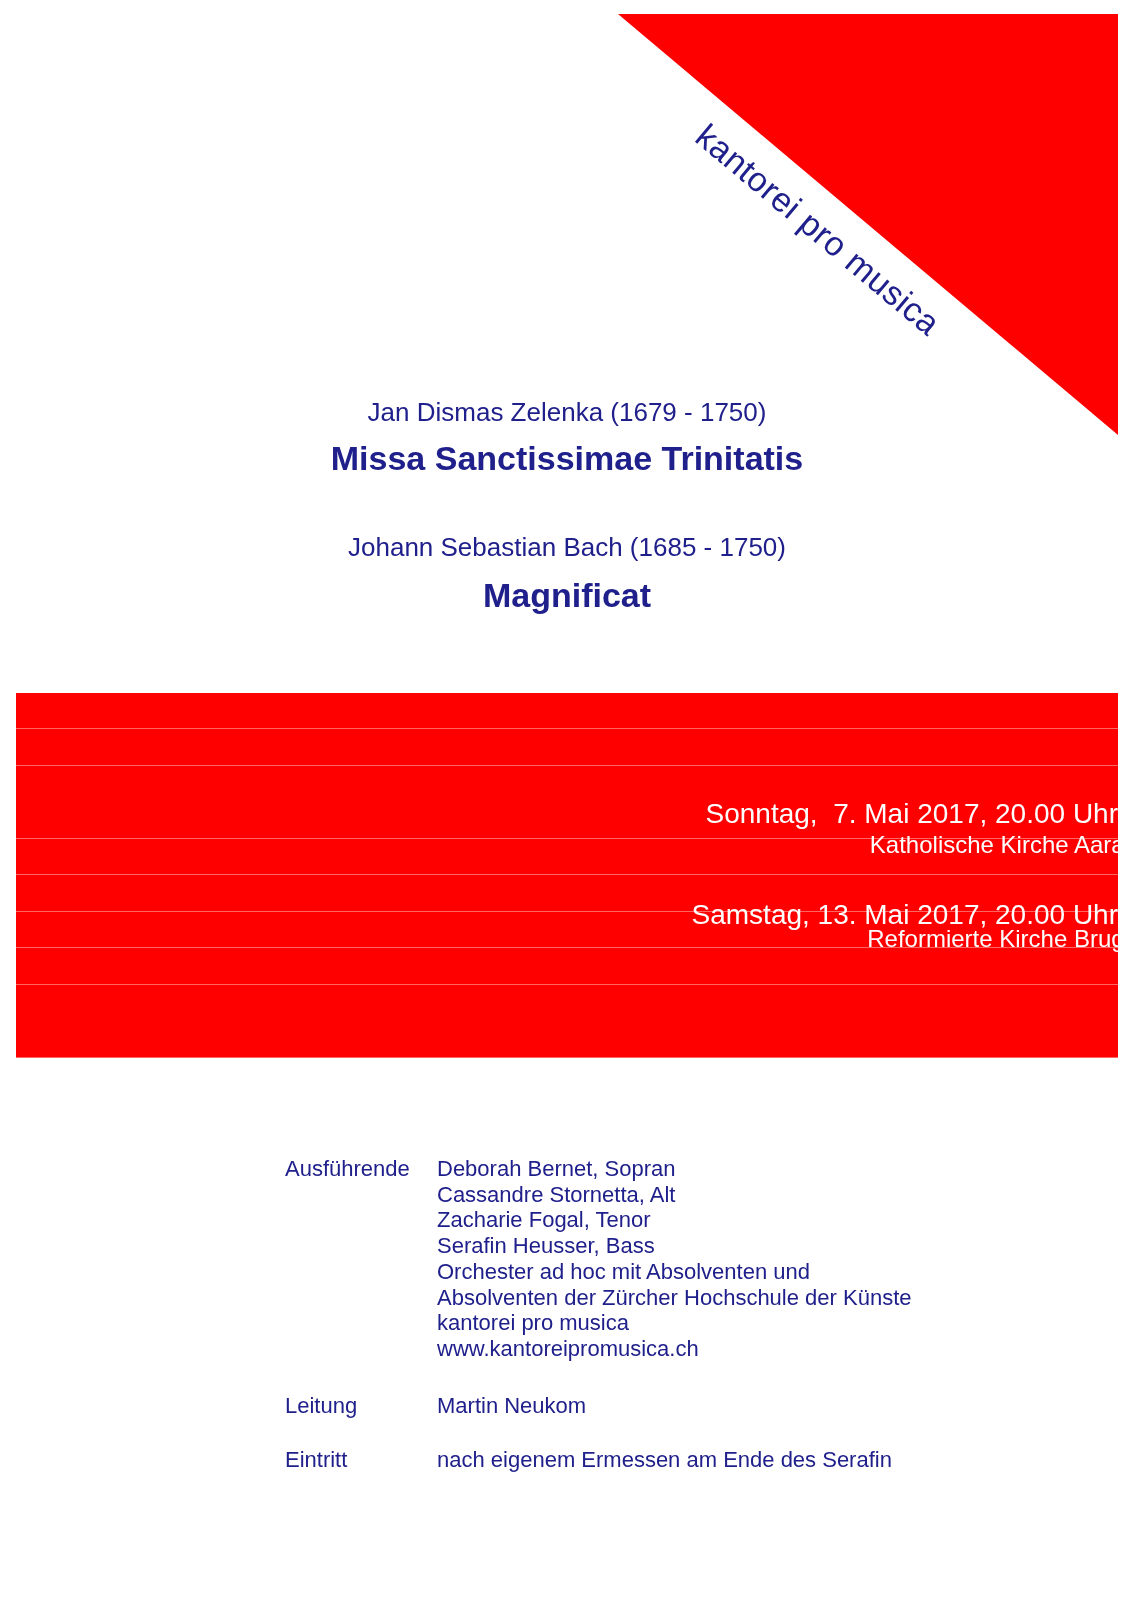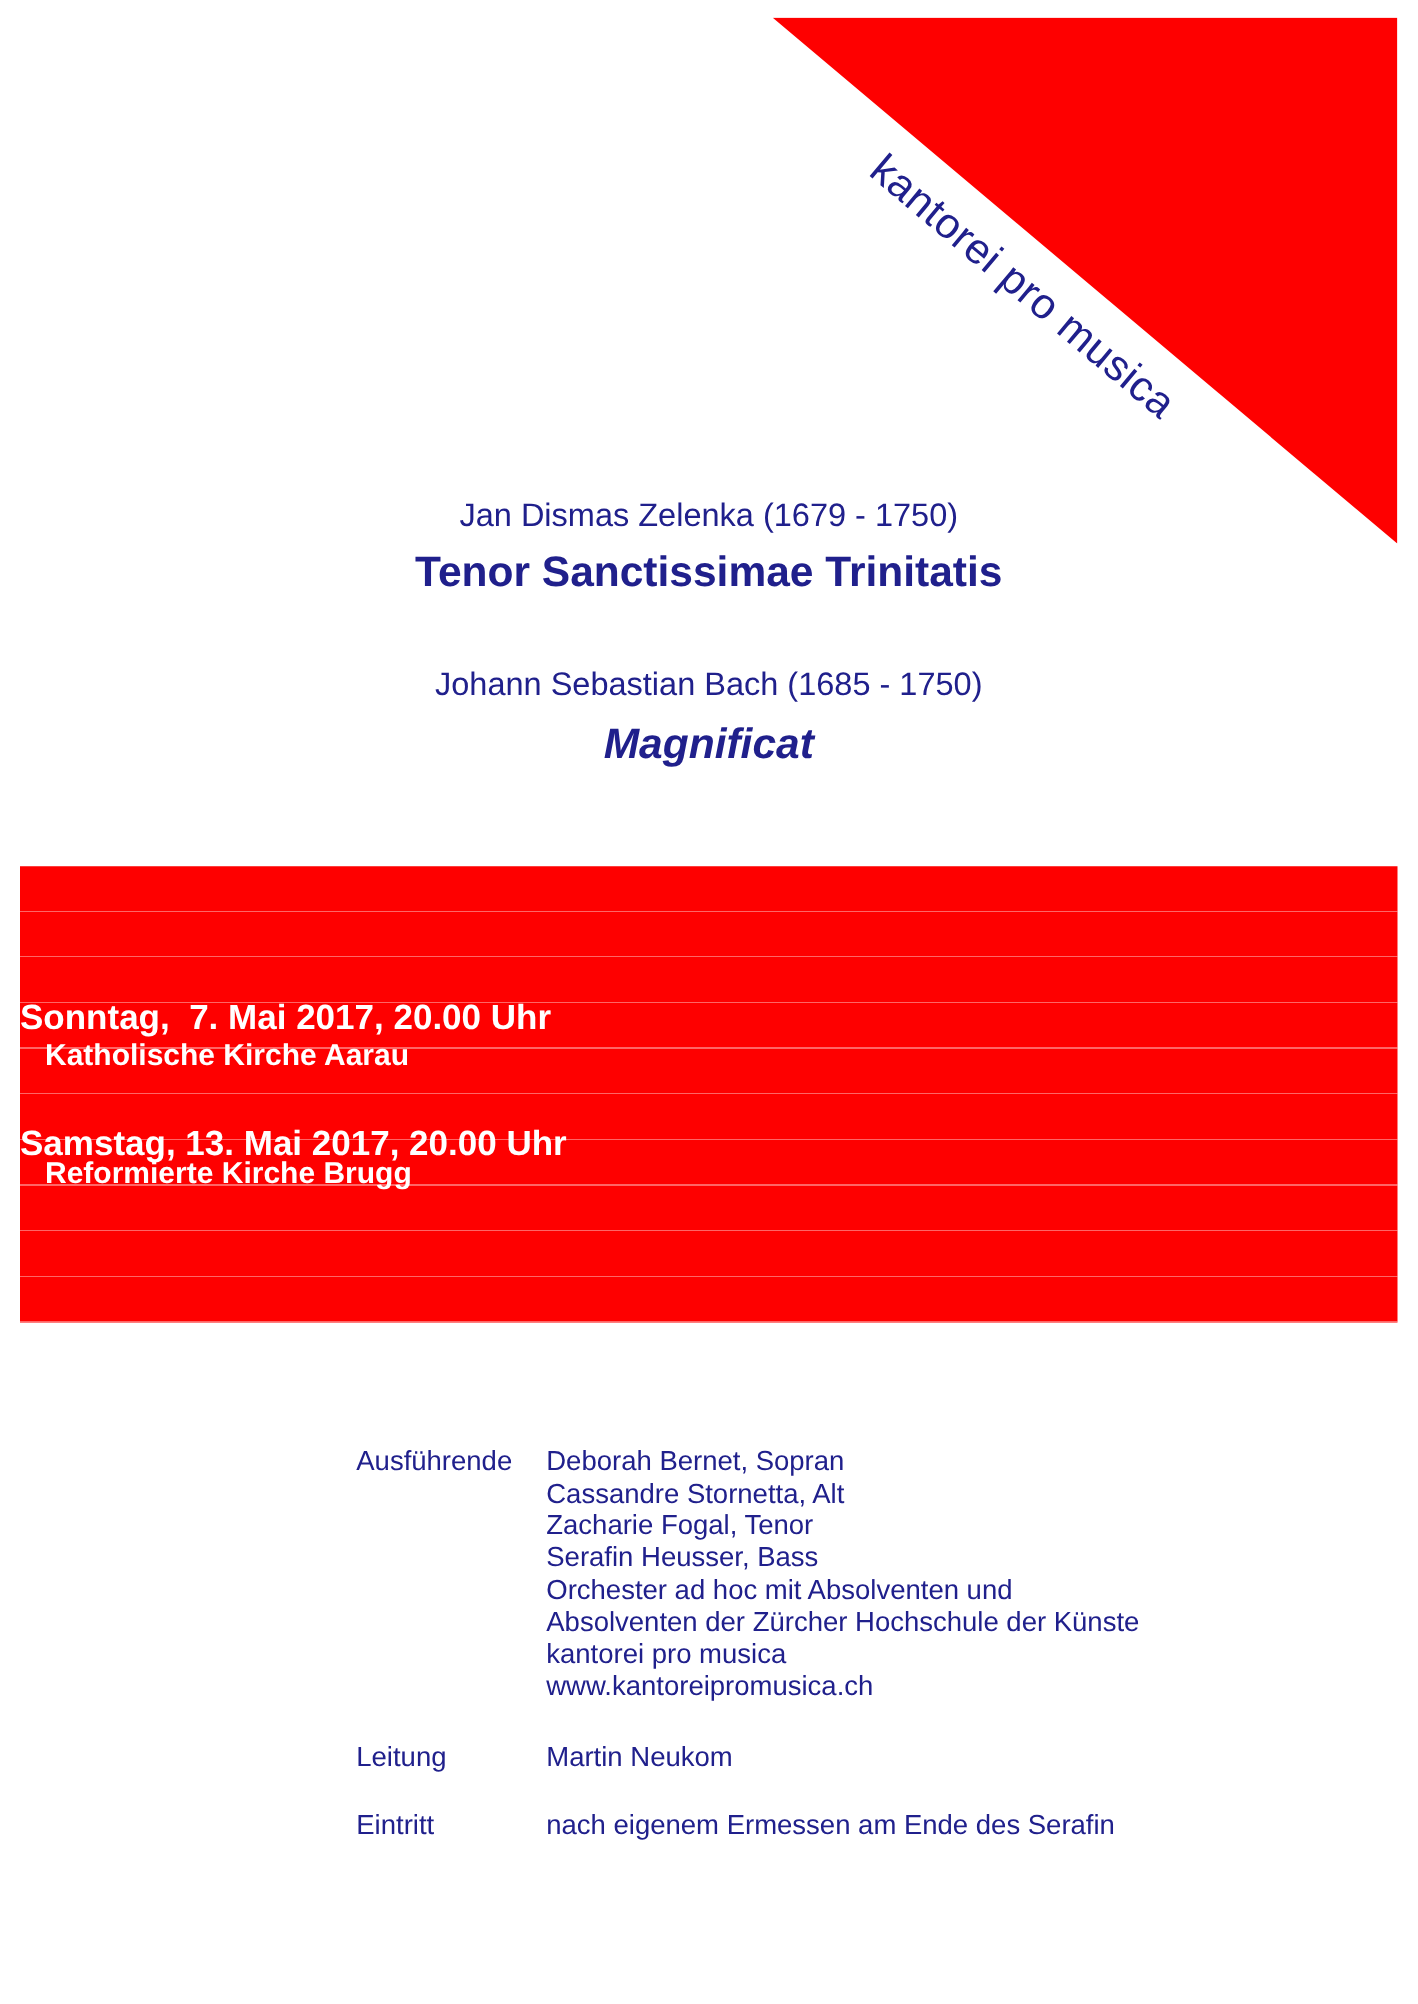--- a/index.html
+++ b/index.html
@@ -42,39 +42,39 @@
     left:16px; width:1102px;
     text-align:center;
     color:var(--navy);
     white-space:pre;
   }
   .composer{font-size:26px; line-height:30px;}
   .work-title{font-size:34px; line-height:40px; font-weight:bold;}
   .t-composer1{top:397px;text-align:center;}
   .t-work1{top:438px;}
   .t-composer2{top:532px;}
-  .t-work2{top:575px;font-style:italic;}
+  .t-work2{top:575px;}
   
   .events-banner{
     position:absolute;
     left:16px; top:693px;
     width:1102px; height:365px;
     background:
       repeating-linear-gradient(180deg,
         rgba(255,255,255,0) 0px, rgba(255,255,255,0) 35.5px,
         rgba(255,255,255,0.40) 35.5px, rgba(255,255,255,0.40) 36.5px),
       var(--red);
   }
   .banner-line{
     position:absolute;
     left:0; width:100%;
-    text-align:left;
+    text-align:right;
     color:var(--white);
     white-space:pre;
-    font-weight:bold;
+    font-weight:normal;
   }
   .banner-date{font-size:28px; line-height:33px;}
   .banner-venue{font-size:24px; line-height:28px;padding-left:20px;}
   .b-date1{top:104px;}
   .b-venue1{top:138px;}
   .b-date2{top:205px;}
   .b-venue2{top:232px;}
   
   .detail-label{
     position:absolute;
@@ -98,21 +98,21 @@
 </style>
 </head>
 <body>
 
 <div class="page">
 
   <div class="corner-triangle"></div>
   <div class="ribbon-text">kantorei pro musica</div>
 
   <div class="title-line composer t-composer1">Jan Dismas Zelenka (1679 - 1750)</div>
-  <div class="title-line work-title t-work1">Tenor Sanctissimae Trinitatis</div>
+  <div class="title-line work-title t-work1">Missa Sanctissimae Trinitatis</div>
   <div class="title-line composer t-composer2">Johann Sebastian Bach (1685 - 1750)</div>
   <div class="title-line work-title t-work2">Magnificat</div>
 
   <div class="events-banner">
     <div class="banner-line banner-date b-date1">Sonntag,  7. Mai 2017, 20.00 Uhr</div>
     <div class="banner-line banner-venue b-venue1">Katholische Kirche Aarau</div>
     <div class="banner-line banner-date b-date2">Samstag, 13. Mai 2017, 20.00 Uhr</div>
     <div class="banner-line banner-venue b-venue2">Reformierte Kirche Brugg</div>
   </div>
 

